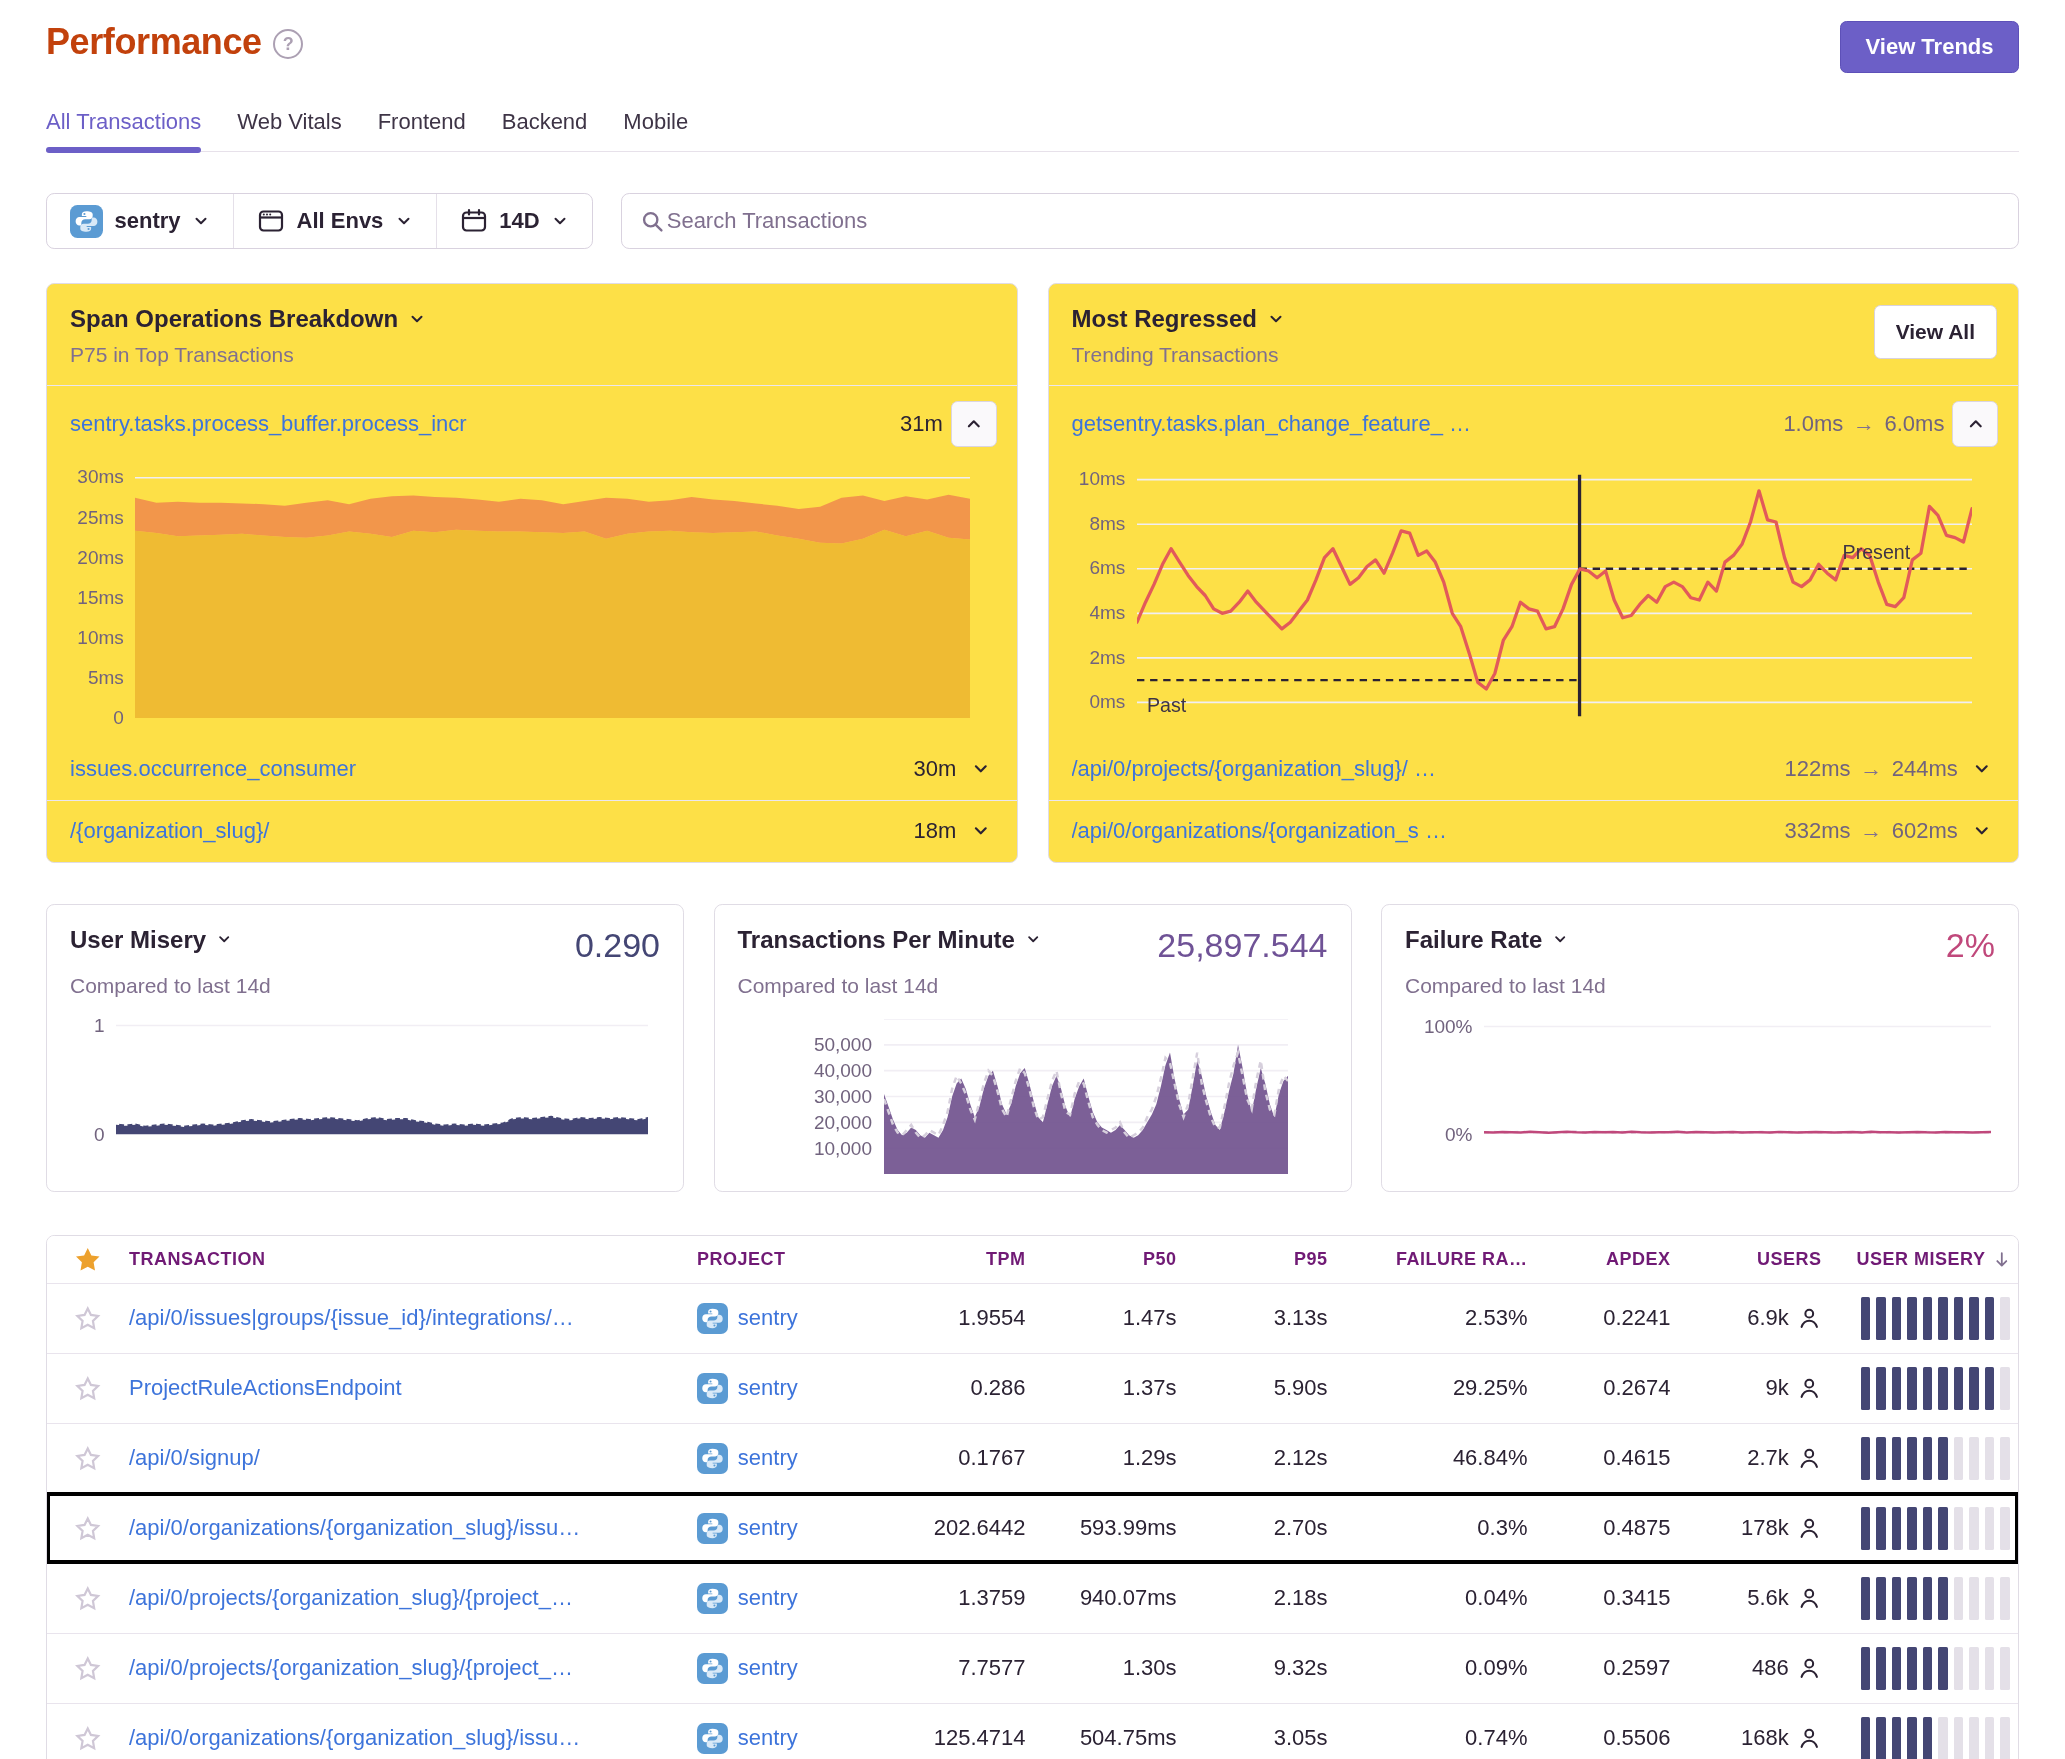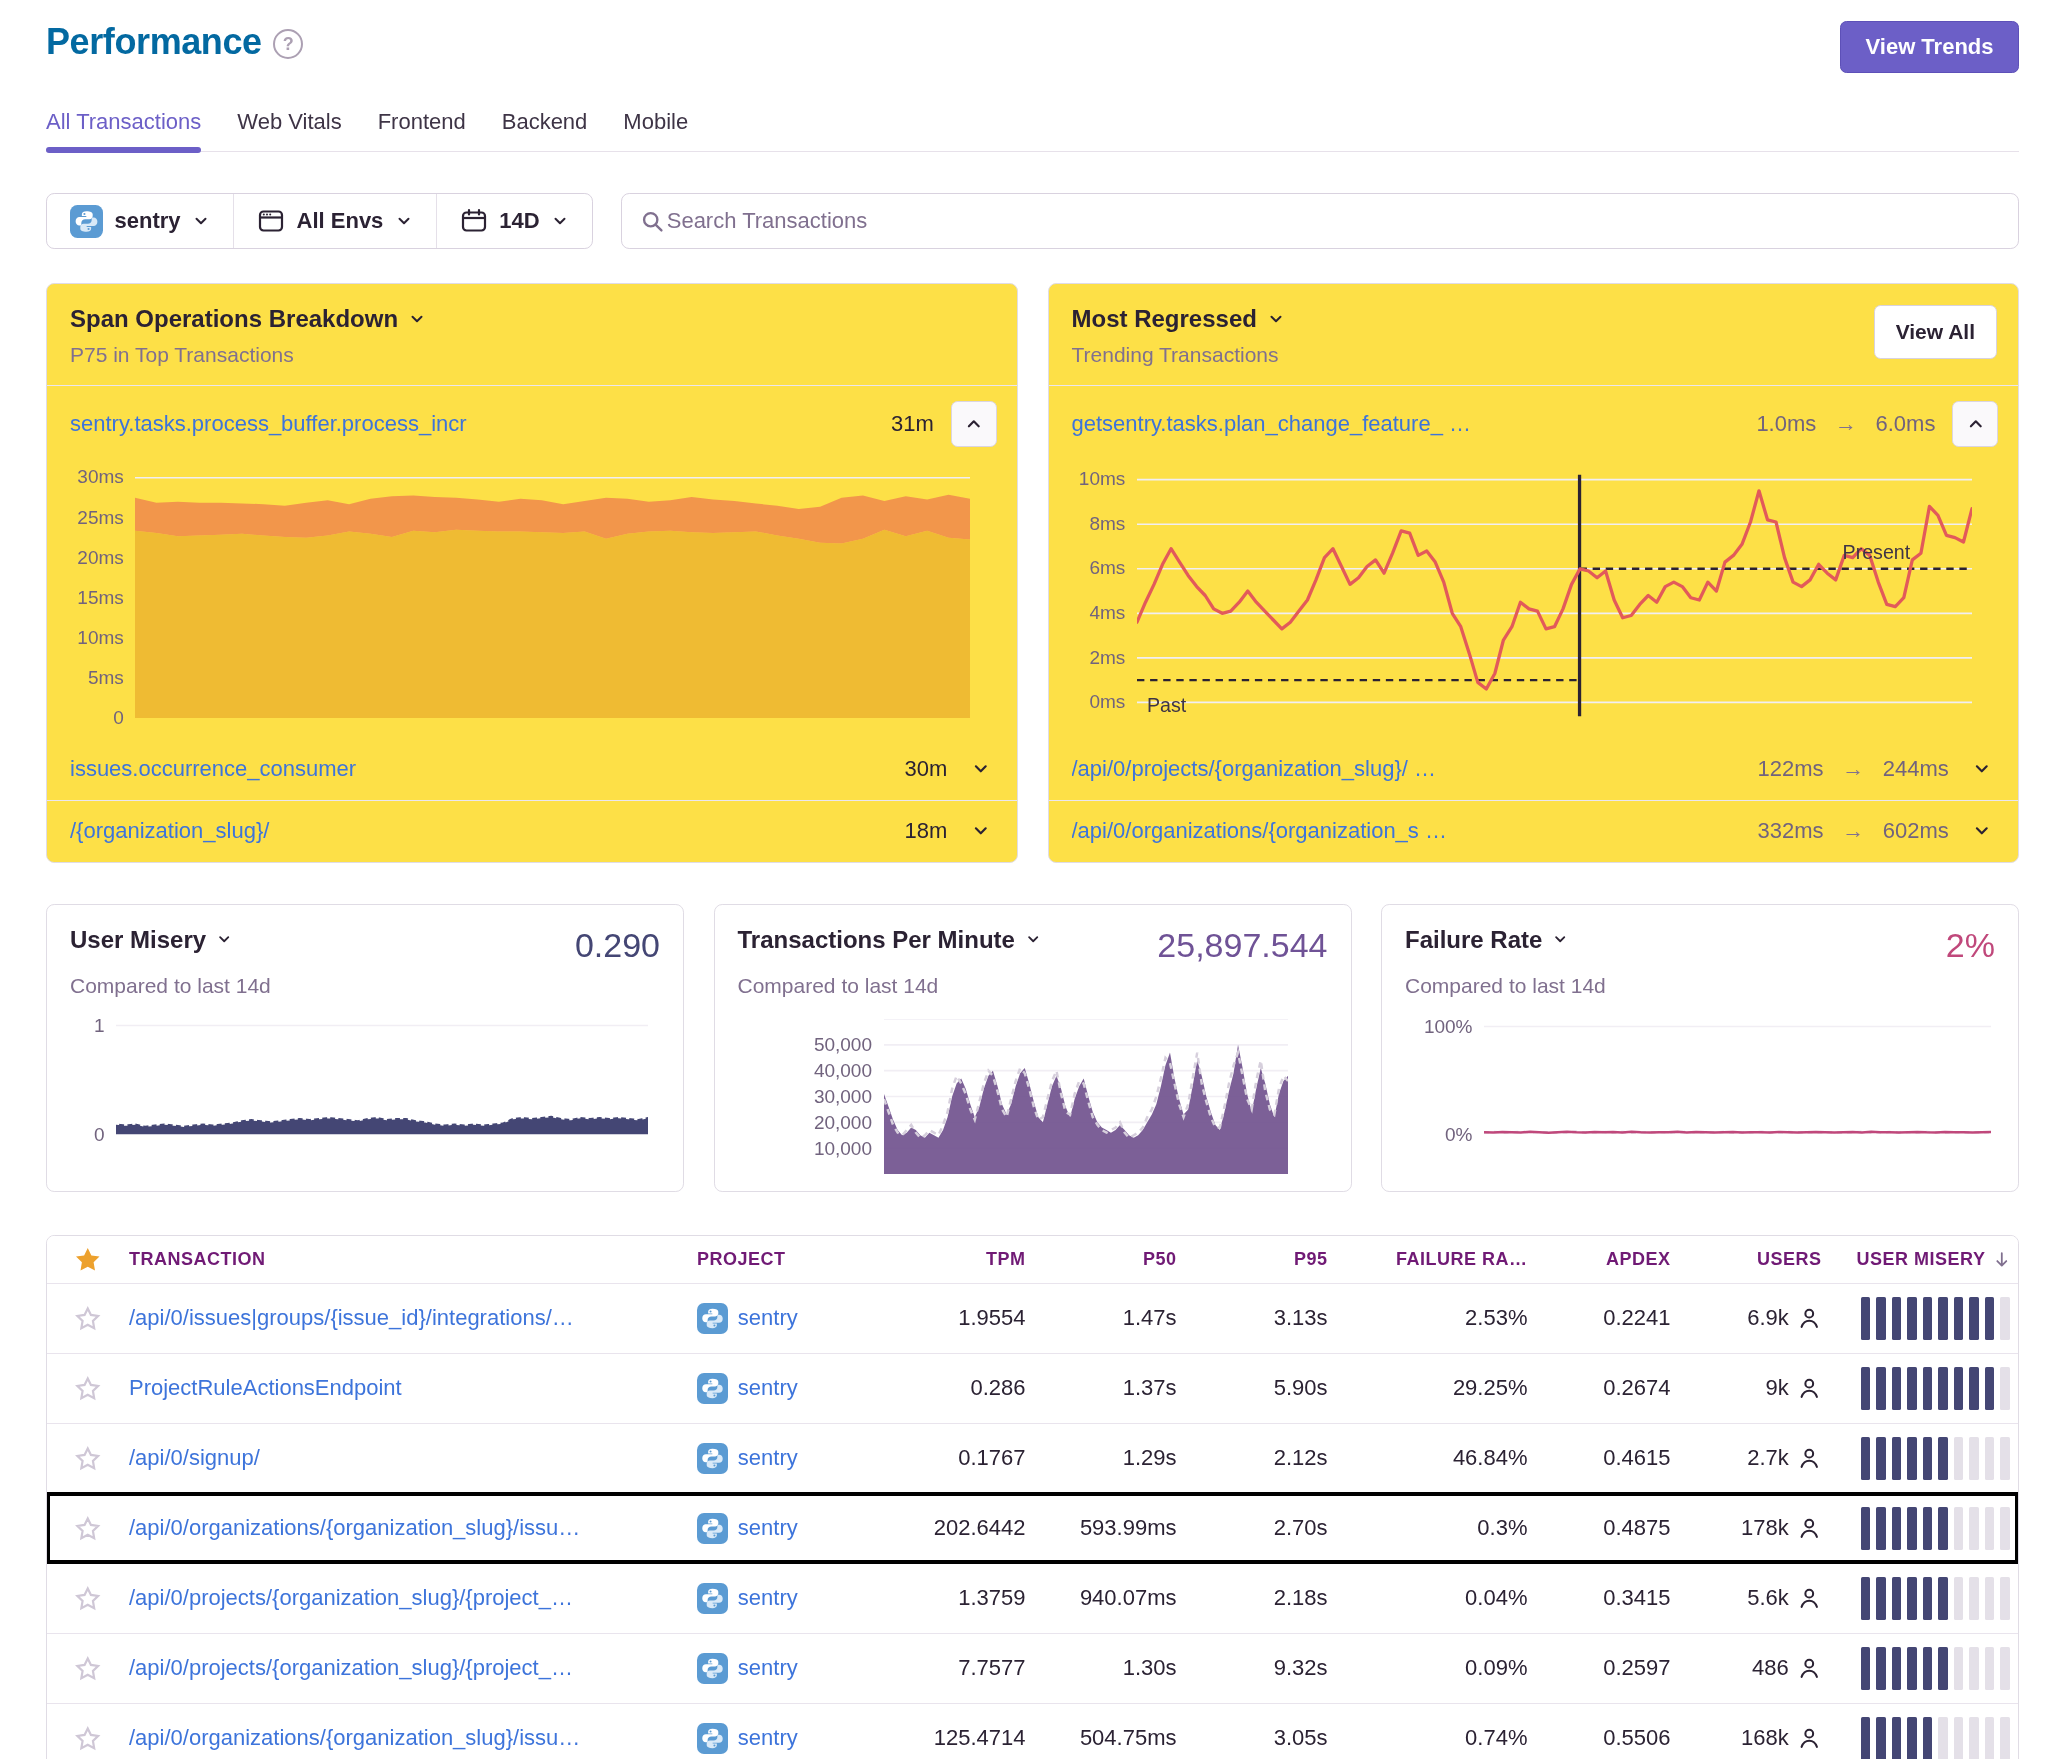--- a/index.html
+++ b/index.html
@@ -1,20 +1,20 @@
 <!DOCTYPE html>
 <html style="font-size:13px"><head>
 <meta charset="utf-8">
 <style>
   html,body{margin:0;padding:0;width:2065px;height:1759px;overflow:hidden;background:#fff;}
   body{font-family:"Liberation Sans","DejaVu Sans",sans-serif;color:#2B2233;}
   .page{padding:0 46px;}
   
   .title-row{display:flex;align-items:flex-start;margin-top:21px;}
-  .page-title{font-size:36px;font-weight:700;color:#0369a1;letter-spacing:-0.4px;margin:0;}
+  .page-title{font-size:36px;font-weight:700;color:#c2410c;letter-spacing:-0.4px;margin:0;}
   .help-icon{width:26px;height:26px;border:2px solid #ACA0B3;border-radius:50%;color:#ACA0B3;
     font-size:18px;font-weight:700;display:flex;align-items:center;justify-content:center;margin:8.2px 0 0 11.5px;}
   .spacer{flex:1;}
   .btn-primary{background:#6C5FC7;color:#fff;border:0.8px solid #5D50B8;border-radius:6.5px;
     font-size:22px;font-weight:600;padding:0 24.5px;height:52px;display:flex;align-items:center;cursor:pointer;font-family:inherit;}
   .tabs{display:flex;gap:36px;margin-top:36px;border-bottom:0.8px solid #E7E1EA;padding-bottom:0;}
   .tab{font-size:22px;color:#3E3446;padding-bottom:16.4px;position:relative;cursor:pointer;}
   .tab.active{color:#6C5FC7;font-weight:400;}
   .tab.active::after{content:"";position:absolute;left:0;right:0;bottom:-1.6px;height:5.7px;background:#6C5FC7;border-radius:3.3px;}
   
@@ -26,21 +26,21 @@
   .search-box input{border:none;outline:none;font-size:22px;flex:1;color:#2B2233;font-family:inherit;background:transparent;}
   .search-box input::placeholder{color:#80708F;}
   
   .cards-row{display:grid;grid-template-columns:1fr 1fr;gap:30px;margin-top:34px;}
   .card{border:0.8px solid #E0DCE5;border-radius:8.2px;background:#fde047;overflow:hidden;}
   .card-head{padding:21px 23px 18px 23px;position:relative;border-bottom:0.8px solid #EBE6EF;}
   .card-title{display:inline-flex;align-items:center;gap:9.8px;font-size:24px;font-weight:700;cursor:pointer;}
   .card-sub{font-size:21px;color:#80708F;margin-top:9.8px;}
   .view-all{position:absolute;right:21px;top:21px;background:#fff;border:0.8px solid #D8D2DE;border-radius:6.5px;
     font-size:21px;font-weight:600;color:#2B2233;padding:0 21px;height:54px;display:flex;align-items:center;cursor:pointer;font-family:inherit;}
-  .op-row{display:flex;align-items:center;padding:0 19.6px 0 23px;height:61px;gap:17px;}
+  .op-row{display:flex;align-items:center;padding:0 19.6px 0 23px;height:61px;gap:8px;}
   .op-row.expanded{height:75px;}
   .op-row + .op-row{border-top:0.8px solid #EBE6EF;}
   .op-link{color:#3D74DB;font-size:22px;flex:1;white-space:nowrap;overflow:hidden;text-overflow:ellipsis;cursor:pointer;text-decoration:none;}
   .op-val{font-size:22px;color:#2B2233;white-space:nowrap;}
   .op-val.muted{color:#71637E;}
   .arrow{color:#80708F;font-size:22px;padding:0 1.6px;}
   .toggle-btn{width:44px;height:44px;border:0.8px solid #DBD5E1;background:#FAF9FB;border-radius:6.5px;
     display:flex;align-items:center;justify-content:center;cursor:pointer;flex:none;}
   .chev-plain{padding:4.9px 6.5px;cursor:pointer;display:flex;align-items:center;}
   .chart-block{display:flex;padding:11.5px 16.4px 21px 3.3px;}

